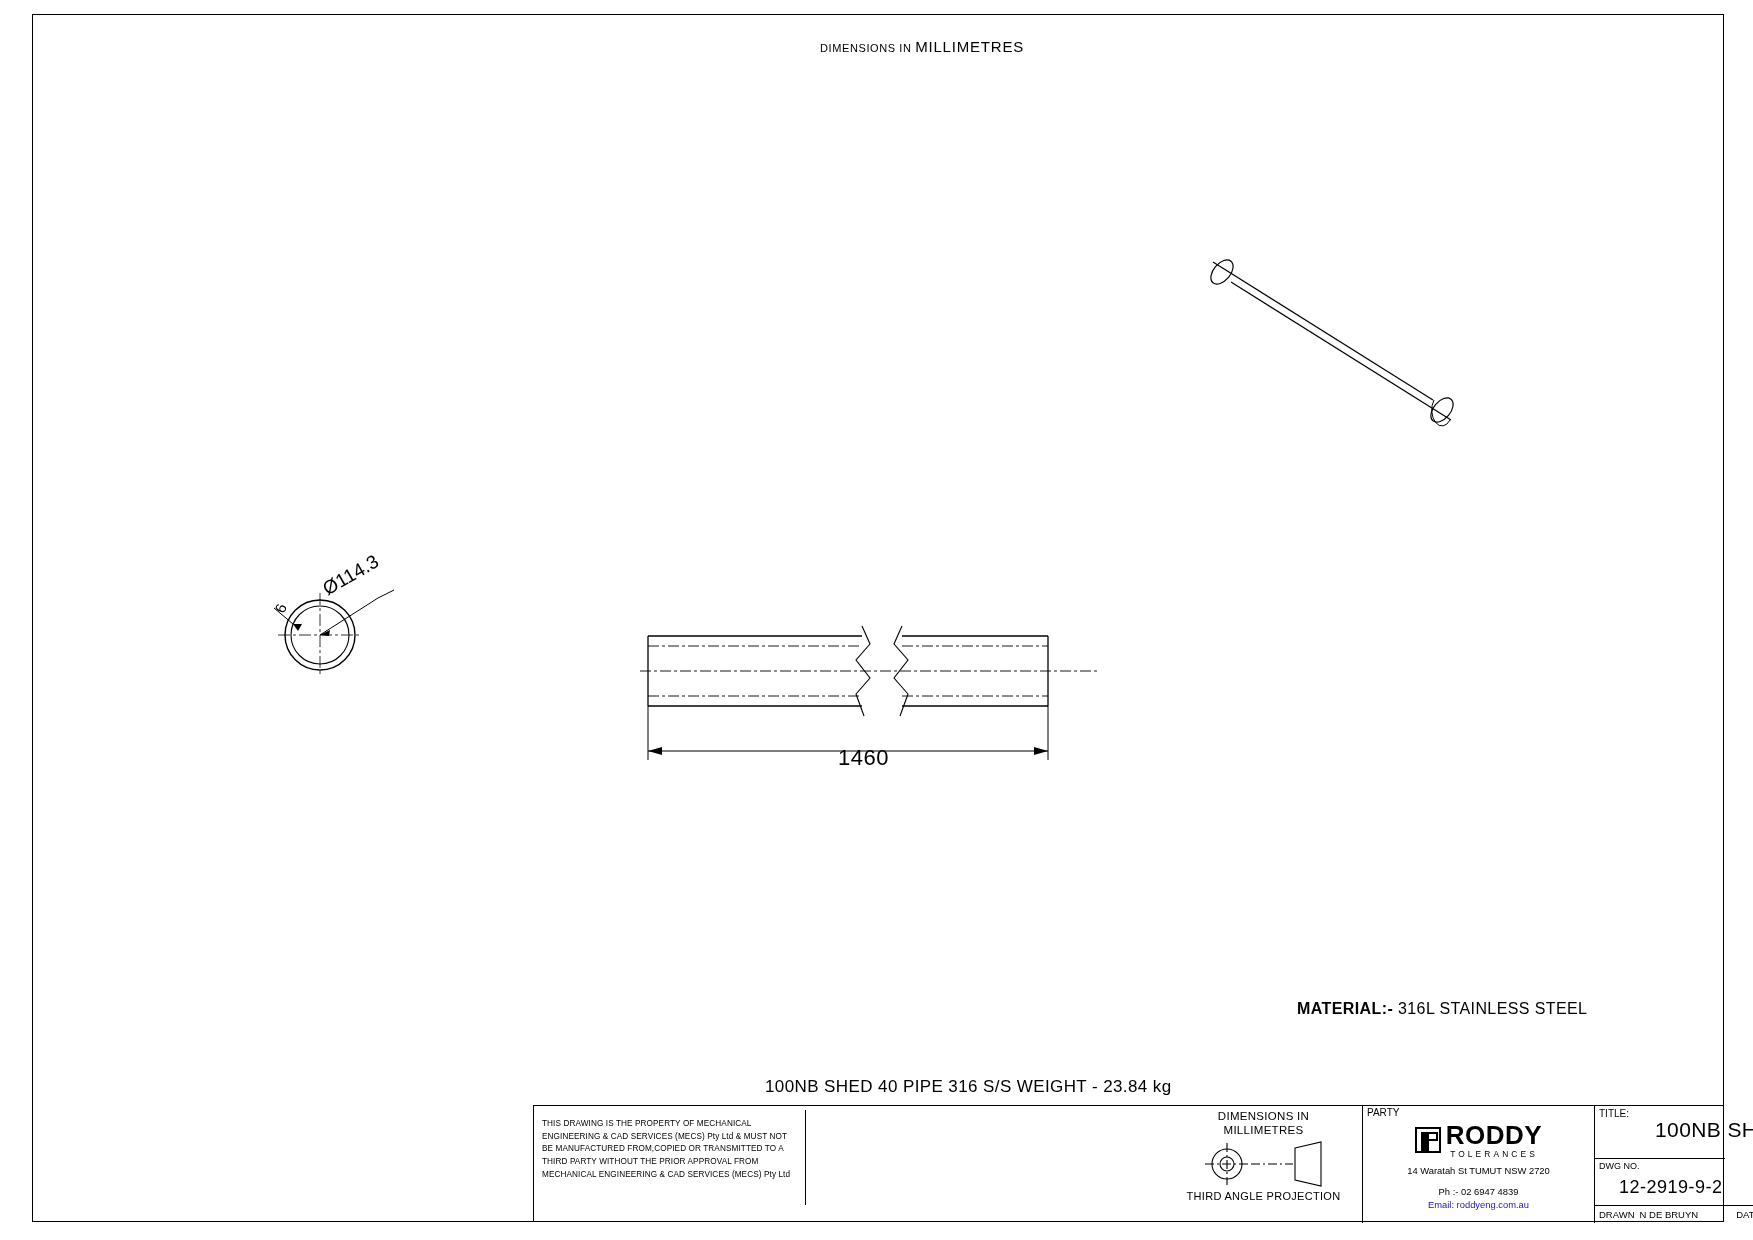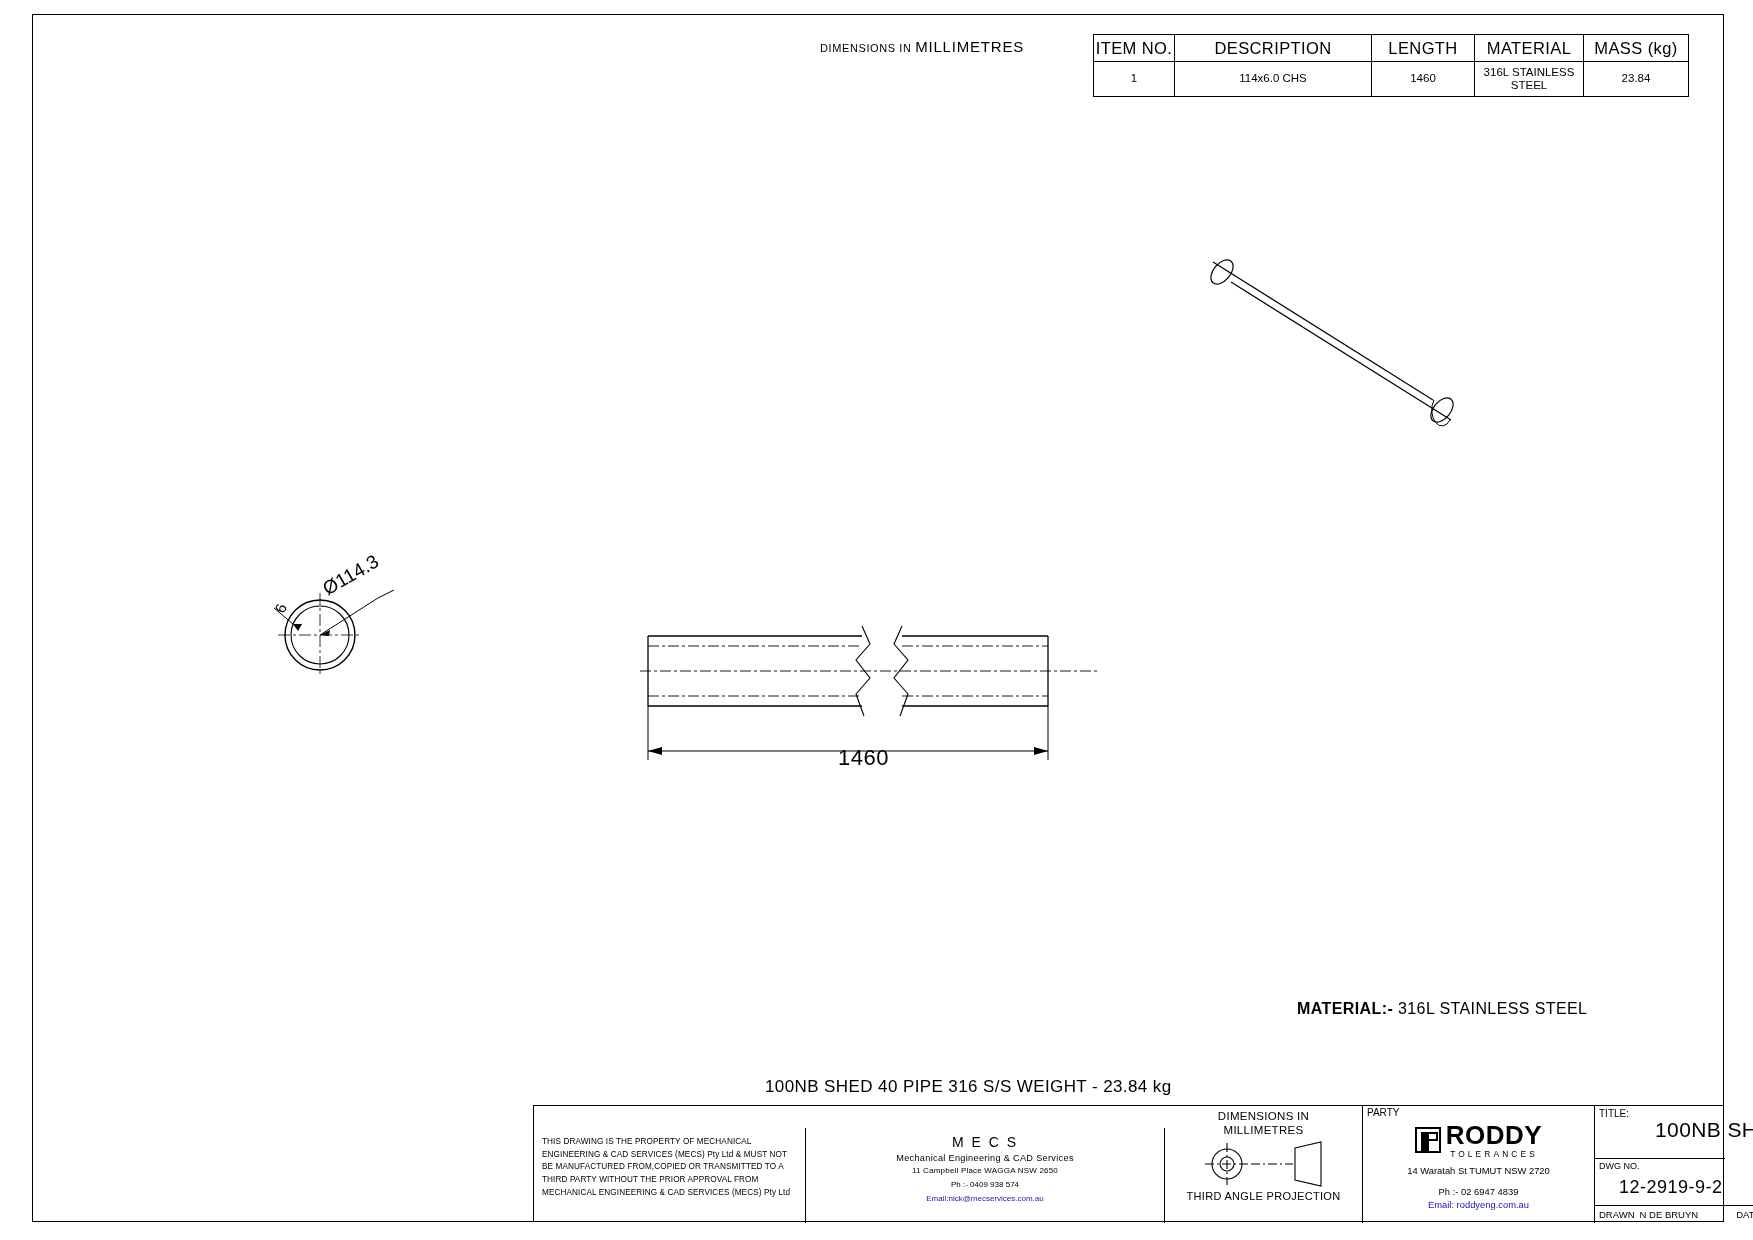--- a/index.html
+++ b/index.html
@@ -158,21 +158,21 @@
     border-right: 1.2px solid #000;
     box-sizing: border-box;
     display: flex;
     align-items: center;
     padding-left: 8px;
     font-size: 10.5px;
     letter-spacing: 0.1px;
   }
   .tb .legal {
     position: absolute;
-    left: 0; top: 22px;
+    left: 0; top: 4px;
     width: 272px;
     height: 95px;
     border-right: 1.2px solid #000;
     box-sizing: border-box;
     padding: 8px 6px 0 8px;
     font-size: 8.2px;
     line-height: 1.55;
     letter-spacing: 0.1px;
   }
   .tb .mecs {
@@ -325,40 +325,20 @@
 
 <div class="sheet">
 
   <div class="border-outer"></div>
 
   <div class="dims-note">
     <span>DIMENSIONS IN</span>
     <span class="big">MILLIMETRES</span>
   </div>
 
-  <table class="bom">
-    <thead>
-      <tr>
-        <th class="col-item">ITEM NO.</th>
-        <th class="col-desc">DESCRIPTION</th>
-        <th class="col-len">LENGTH</th>
-        <th class="col-mat">MATERIAL</th>
-        <th class="col-mass">MASS (kg)</th>
-      </tr>
-    </thead>
-    <tbody>
-      <tr>
-        <td>1</td>
-        <td>114x6.0 CHS</td>
-        <td>1460</td>
-        <td>316L STAINLESS STEEL</td>
-        <td>23.84</td>
-      </tr>
-    </tbody>
-  </table>
 
   <div class="iso">
     <svg width="280" height="180" viewBox="0 0 280 180">
       <g fill="none" stroke="#000" stroke-width="1.2">
         <ellipse cx="22" cy="22" rx="8.5" ry="14" transform="rotate(40 22 22)"></ellipse>
         <ellipse cx="242" cy="160" rx="8.5" ry="14" transform="rotate(40 242 160)"></ellipse>
         <line x1="13" y1="12" x2="233" y2="150"></line>
         <line x1="31" y1="32" x2="251" y2="170"></line>
         <path d="M234,150 a9,14 0 0 0 16,20" stroke-width="1"></path>
       </g>
@@ -436,27 +416,20 @@
 
 
     <div class="legal">
       <div>THIS DRAWING IS THE PROPERTY OF MECHANICAL</div>
       <div>ENGINEERING &amp; CAD SERVICES (MECS) Pty Ltd &amp; MUST NOT</div>
       <div>BE MANUFACTURED FROM,COPIED OR TRANSMITTED TO A</div>
       <div>THIRD PARTY WITHOUT THE PRIOR APPROVAL FROM</div>
       <div>MECHANICAL ENGINEERING &amp; CAD SERVICES (MECS) Pty Ltd</div>
     </div>
 
-    <div class="mecs">
-      <div class="m1">M E C S</div>
-      <div class="m2">Mechanical Engineering &amp; CAD Services</div>
-      <div class="m3">11 Campbell Place WAGGA NSW 2650</div>
-      <div class="m4">Ph :- 0409 938 574</div>
-      <div class="m5">Email:nick@mecservices.com.au</div>
-    </div>
 
     <div class="proj">
       <div class="ptop">
         <div>DIMENSIONS IN</div>
         <div>MILLIMETRES</div>
       </div>
       <div class="psym">
         <svg width="198" height="52" viewBox="0 0 198 52">
           <g fill="none" stroke="#000" stroke-width="1.1">
             <circle cx="62" cy="26" r="15"></circle>

